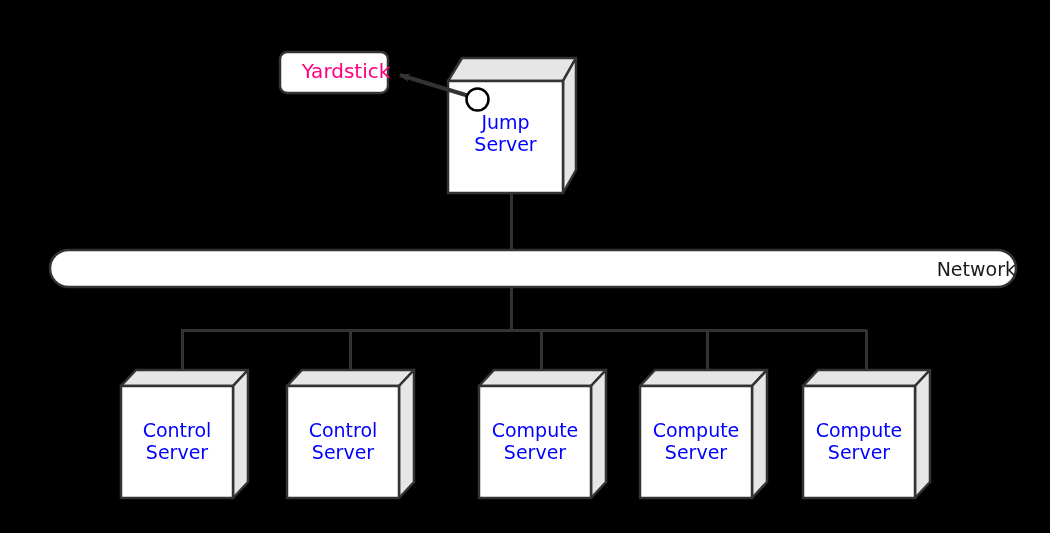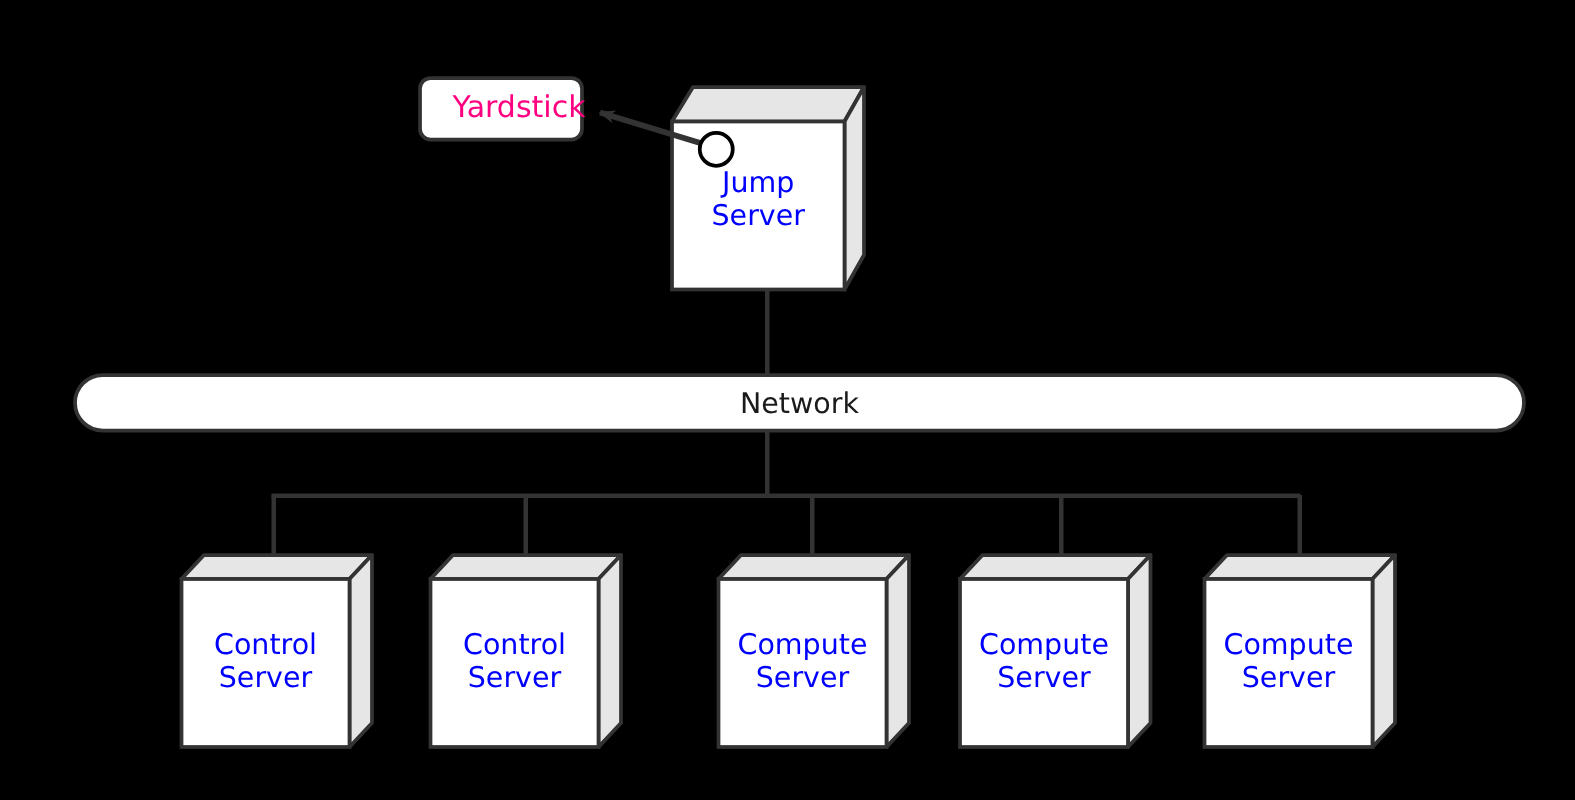--- a/index.html
+++ b/index.html
@@ -115,21 +115,21 @@
     </g>
   </svg>
 
   <div class="node-label yardstick-label" style="left:280px; top:60px; width:108px;margin-left:12px;">Yardstick</div>
 
   <div class="node-label server-label" style="left:448px; top:111px; width:115px;">
     <div>Jump</div>
     <div>Server</div>
   </div>
 
-  <div class="node-label network-label" style="left:50px; top:258px; width:966px;">Network</div>
+  <div class="node-label network-label" style="left:50px; top:258px; width:966px;text-align:right;">Network</div>
 
   <div class="node-label server-label" style="left:121px; top:419px; width:112px;">
     <div>Control</div>
     <div>Server</div>
   </div>
 
   <div class="node-label server-label" style="left:287px; top:419px; width:112px;">
     <div>Control</div>
     <div>Server</div>
   </div>

